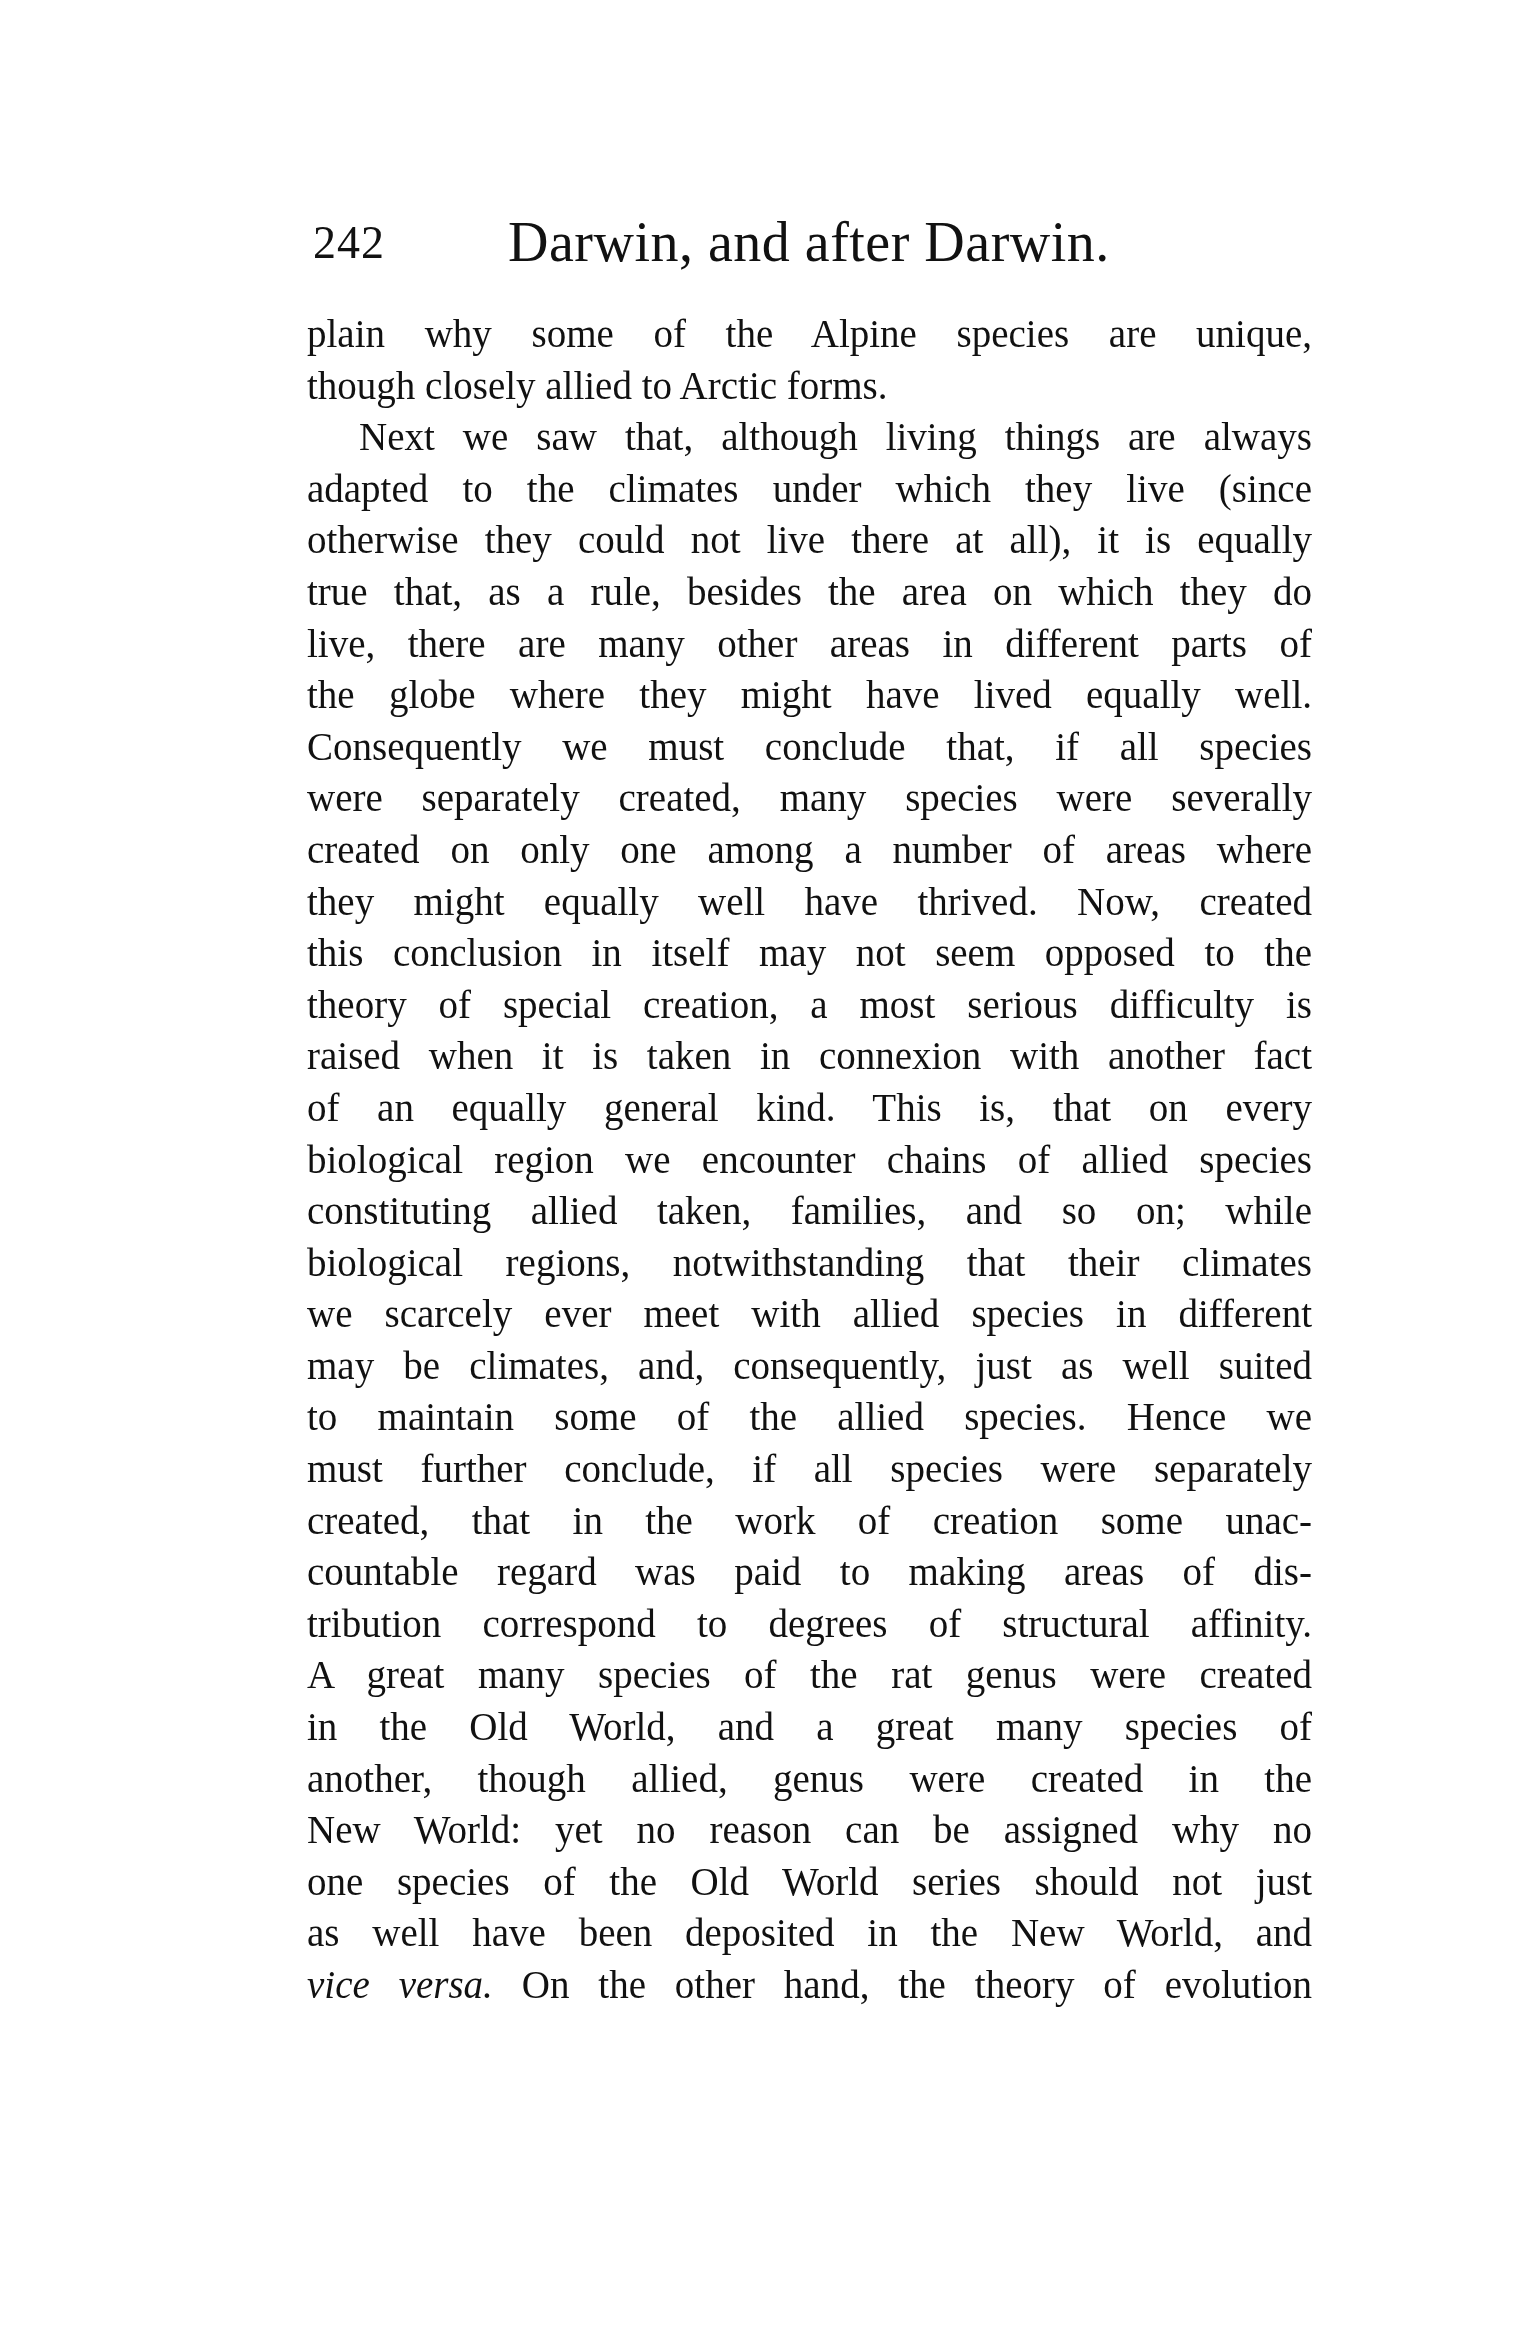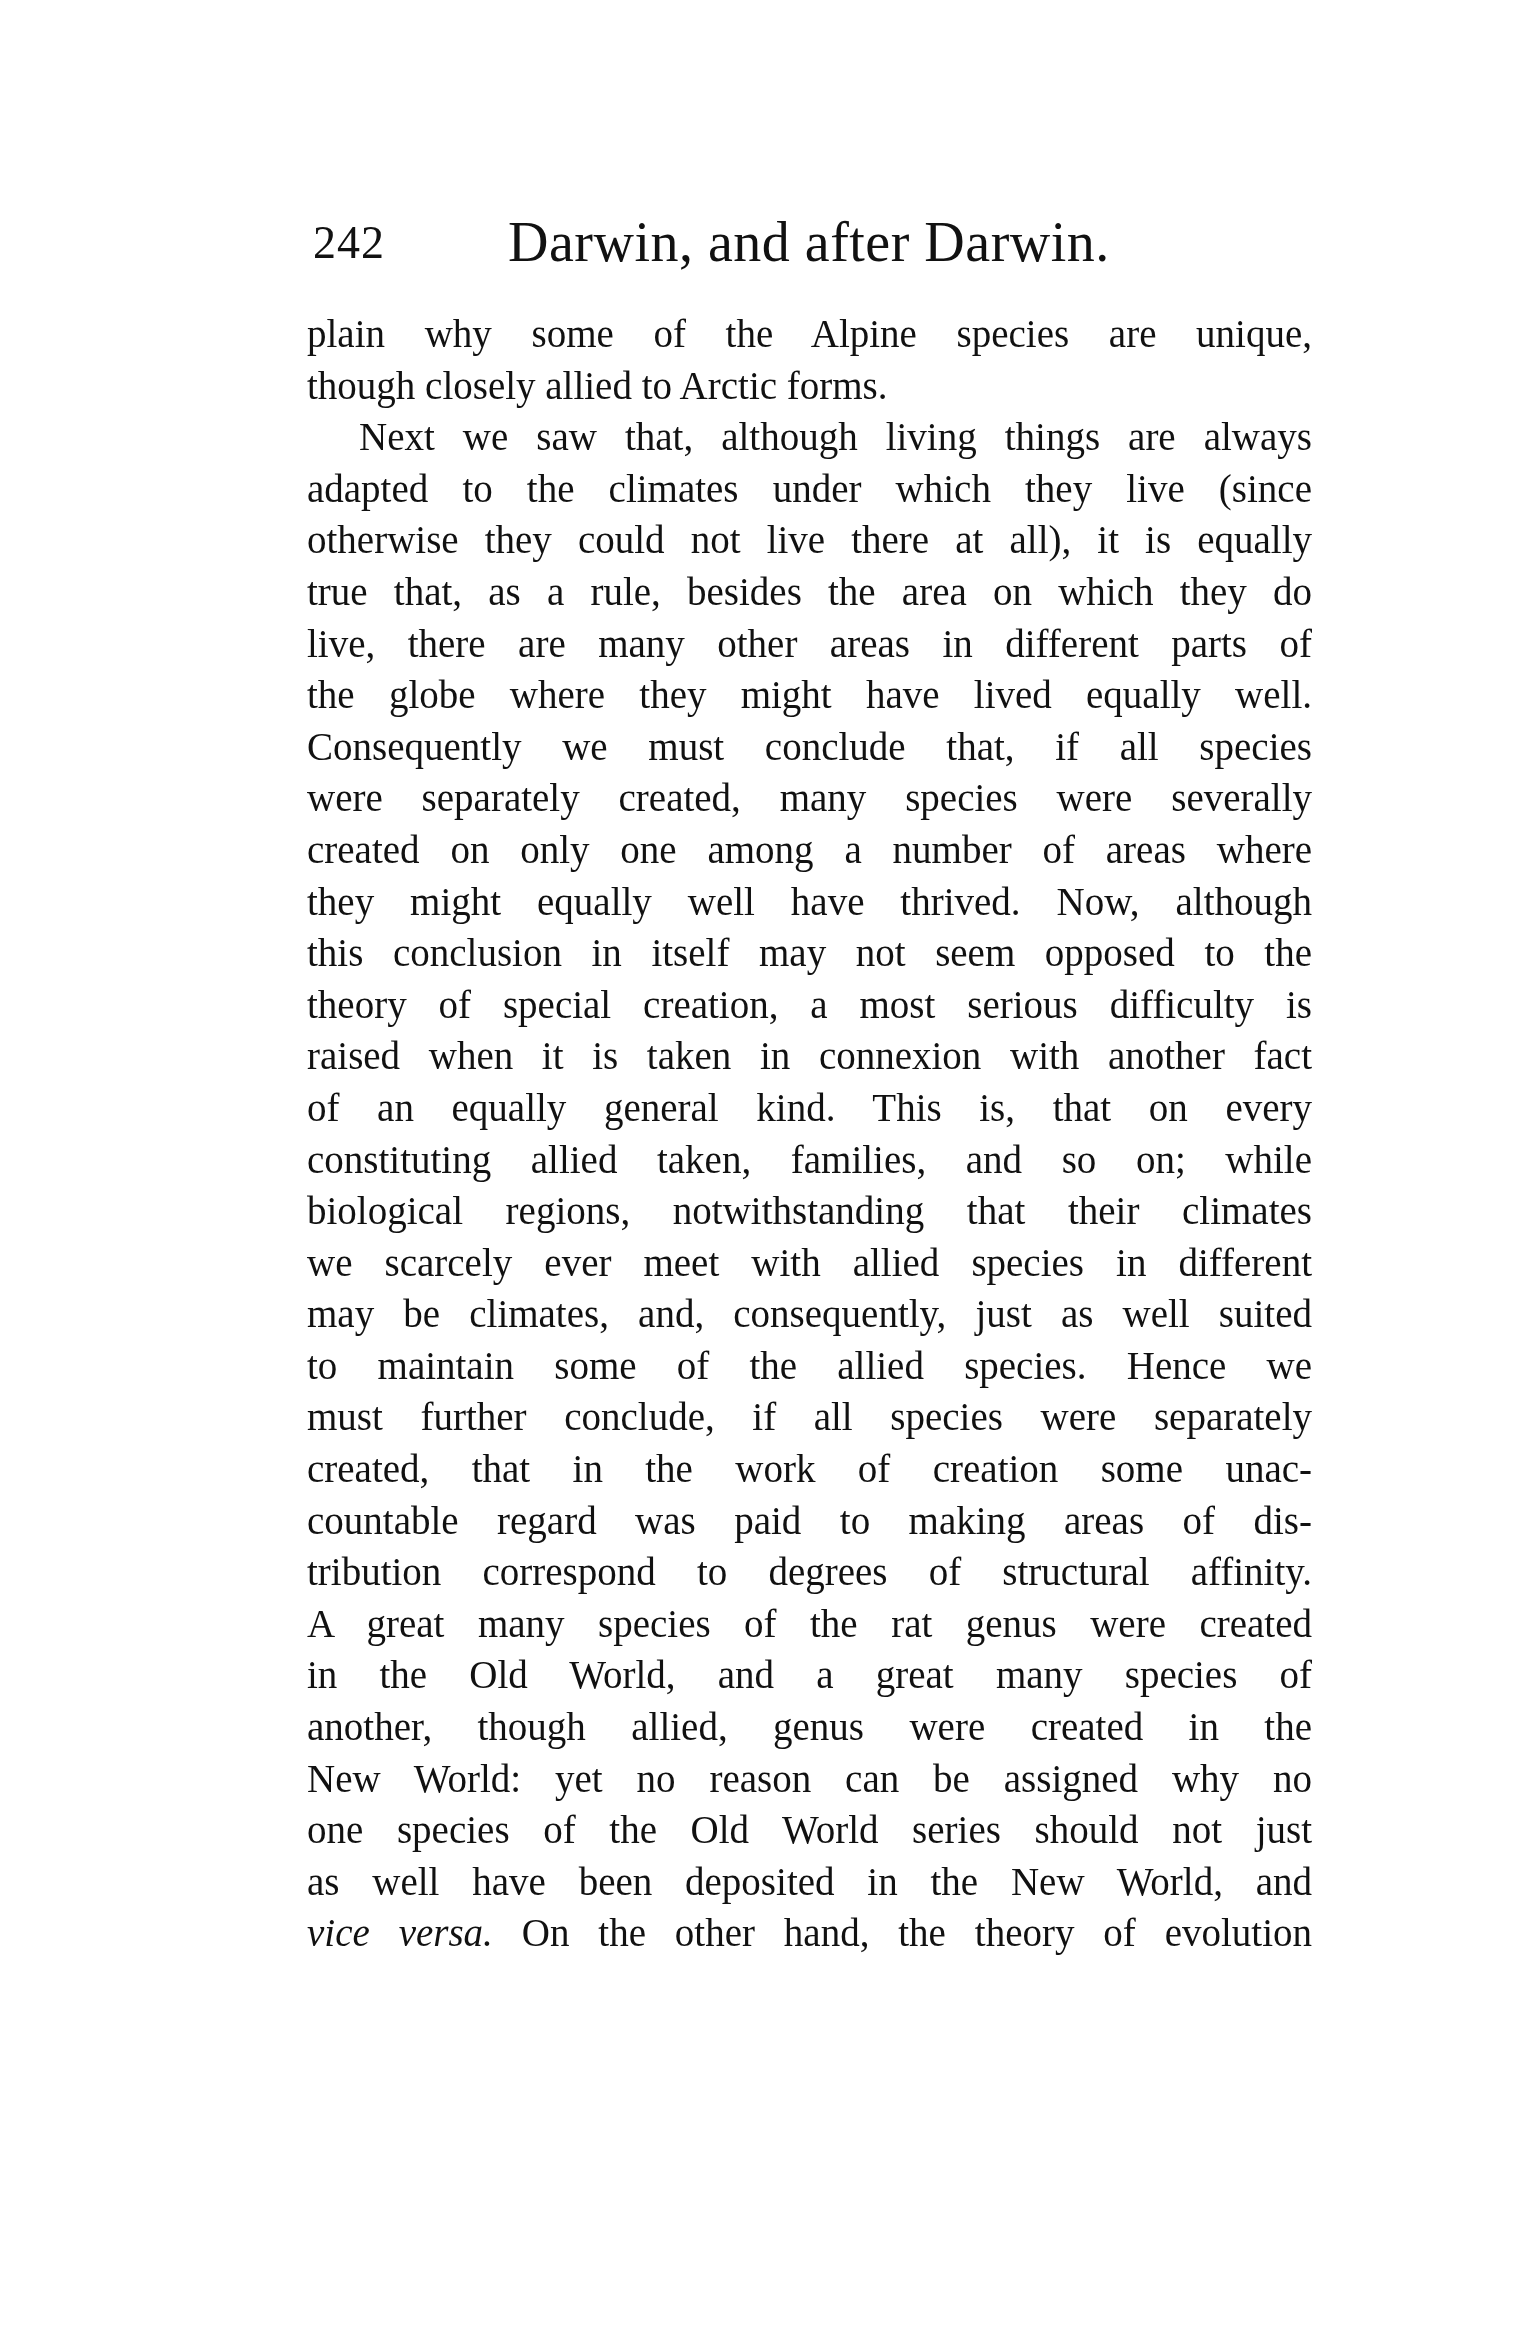--- a/index.html
+++ b/index.html
@@ -46,25 +46,26 @@
     <span class="line last-of-para">though closely allied to Arctic forms.</span>
     <span class="line indent">Next we saw that, although living things are always</span>
     <span class="line">adapted to the climates under which they live (since</span>
     <span class="line">otherwise they could not live there at all), it is equally</span>
     <span class="line">true that, as a rule, besides the area on which they do</span>
     <span class="line">live, there are many other areas in different parts of</span>
     <span class="line">the globe where they might have lived equally well.</span>
     <span class="line">Consequently we must conclude that, if all species</span>
     <span class="line">were separately created, many species were severally</span>
     <span class="line">created on only one among a number of areas where</span>
-    <span class="line">they might equally well have thrived. Now, although</span>
+    <span class="line">they might equally well have thrived. Now, created</span>
     <span class="line">this conclusion in itself may not seem opposed to the</span>
     <span class="line">theory of special creation, a most serious difficulty is</span>
     <span class="line">raised when it is taken in connexion with another fact</span>
     <span class="line">of an equally general kind. This is, that on every</span>
+    <span class="line">biological region we encounter chains of allied species</span>
     <span class="line">constituting allied taken, families, and so on; while</span>
     <span class="line">biological regions, notwithstanding that their climates</span>
     <span class="line">we scarcely ever meet with allied species in different</span>
     <span class="line">may be climates, and, consequently, just as well suited</span>
     <span class="line">to maintain some of the allied species. Hence we</span>
     <span class="line">must further conclude, if all species were separately</span>
     <span class="line">created, that in the work of creation some unac-</span>
     <span class="line">countable regard was paid to making areas of dis-</span>
     <span class="line">tribution correspond to degrees of structural affinity.</span>
     <span class="line">A great many species of the rat genus were created</span>

